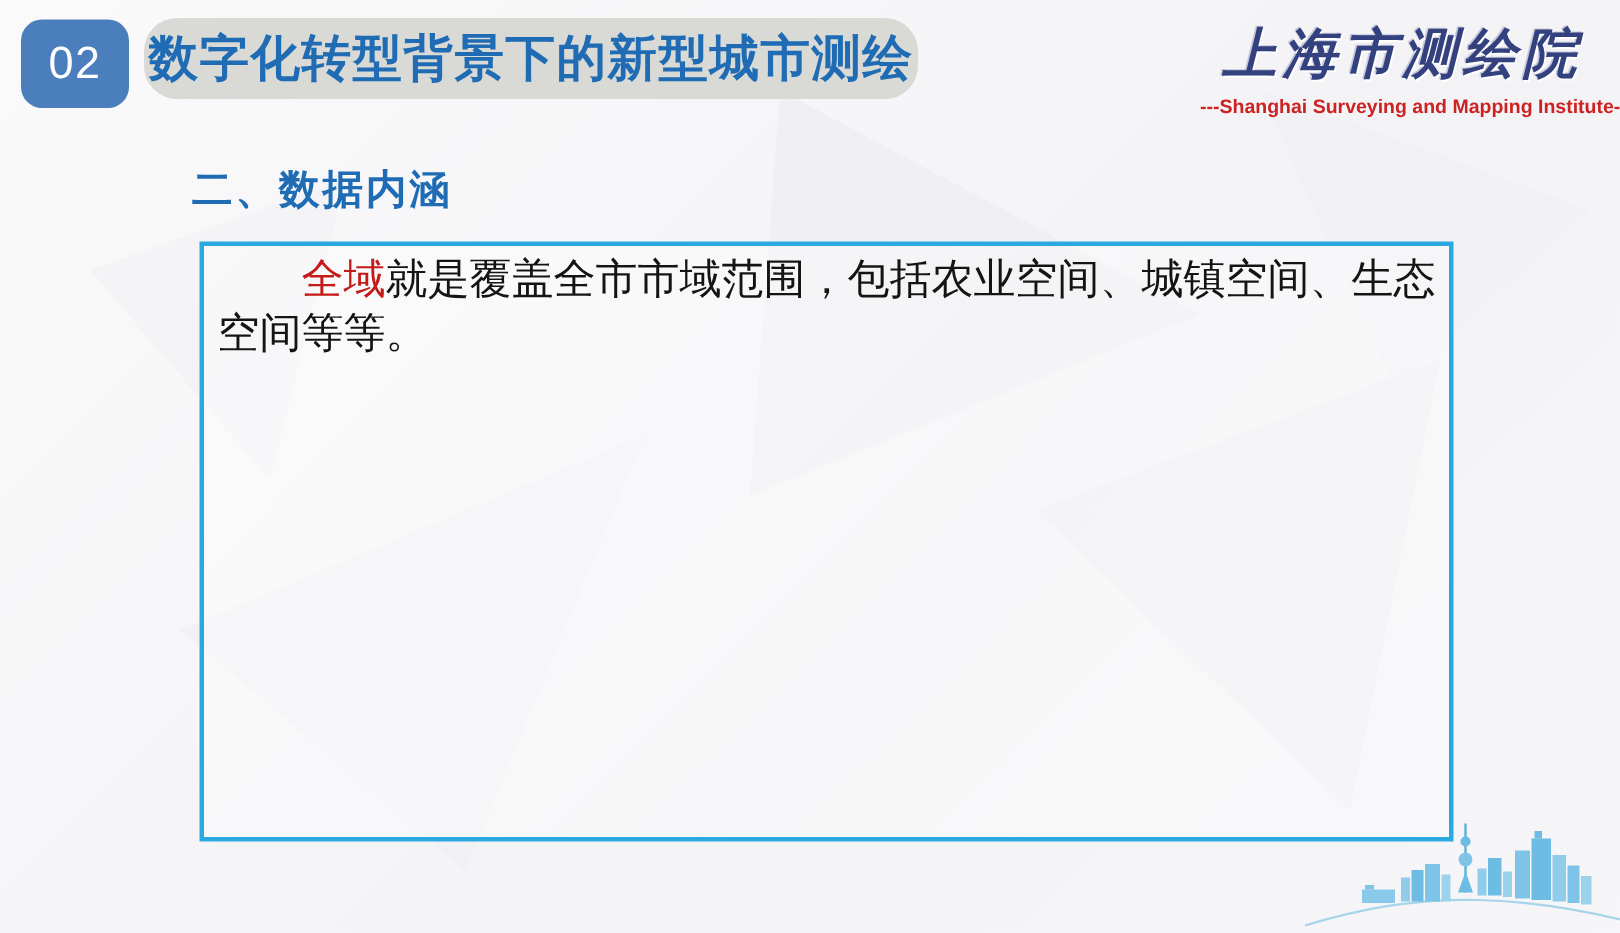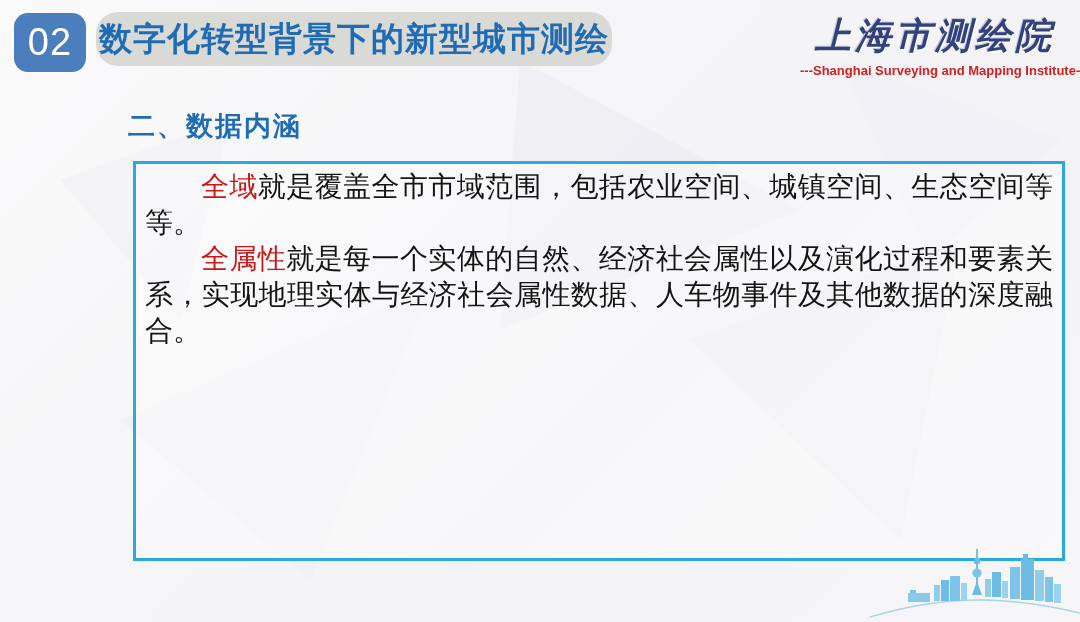--- a/index.html
+++ b/index.html
@@ -22,21 +22,21 @@
     pointer-events: none;
   }
   
   .badge {
     position: absolute;
     left: 14px; top: 13px;
     width: 72px; height: 59px;
     background: var(--badge-blue, #4a7ebc);
     border-radius: 14px;
     color: #ffffff;
-    font-size: 38px;
+    font-size: 30px;
     display: flex;
     align-items: center;
     justify-content: center;
     letter-spacing: 1px;
   }
   .title-bar {
     position: absolute;
     left: 96px; top: 12px;
     width: 516px; height: 54px;
     background: var(--header-bar-gray, #d9d9d5);
@@ -82,21 +82,21 @@
     left: 128px; top: 108px;
     color: var(--accent-blue, #1f6cb4);
     font-size: 27px;
     font-weight: bold;
     letter-spacing: 2px;
   }
   
   .content-box {
     position: absolute;
     left: 133px; top: 161px;
-    width: 932px; height: 400px;
+    width: 836px; height: 400px;
     border: 3px solid var(--box-border-cyan, #2aa9e0);
     background: rgba(255,255,255,0.35);
     padding: 5px 9px 0 9px;
   }
   .content-box p {
     font-family: "Liberation Serif", "DejaVu Serif", serif;
     font-size: 28px;
     line-height: 36px;
     color: #141414;
     text-align: justify;
@@ -134,21 +134,20 @@
 
   <div class="logo">
     <div class="logo-cn">上海市测绘院</div>
     <div class="logo-en">---Shanghai Surveying and Mapping Institute---</div>
   </div>
 
   <div class="section-heading">二、数据内涵</div>
 
   <div class="content-box">
     <p><span class="kw">全域</span><span>就是覆盖全市市域范围，包括农业空间、城镇空间、生态空间等等。</span></p>
-    <p><span class="kw">全属性</span><span>就是每一个实体的自然、经济社会属性以及演化过程和要素关系，实现地理实体与经济社会属性数据、人车物事件及其他数据的深度融合。</span></p>
   </div>
 
   <svg class="skyline" viewBox="0 0 210 85" xmlns="http://www.w3.org/2000/svg">
 
     <path d="M0,80 C40,68 75,62 115,63 C155,64 185,70 210,76" fill="none" stroke="#a8d4ea" stroke-width="1.5"></path>
 
     <rect x="38" y="56" width="22" height="9" fill="#7ec4e8" opacity="0.9"></rect>
     <rect x="40" y="53" width="6" height="3" fill="#7ec4e8"></rect>
 
     <rect x="64" y="48" width="6" height="16" fill="#8fcdea"></rect>

